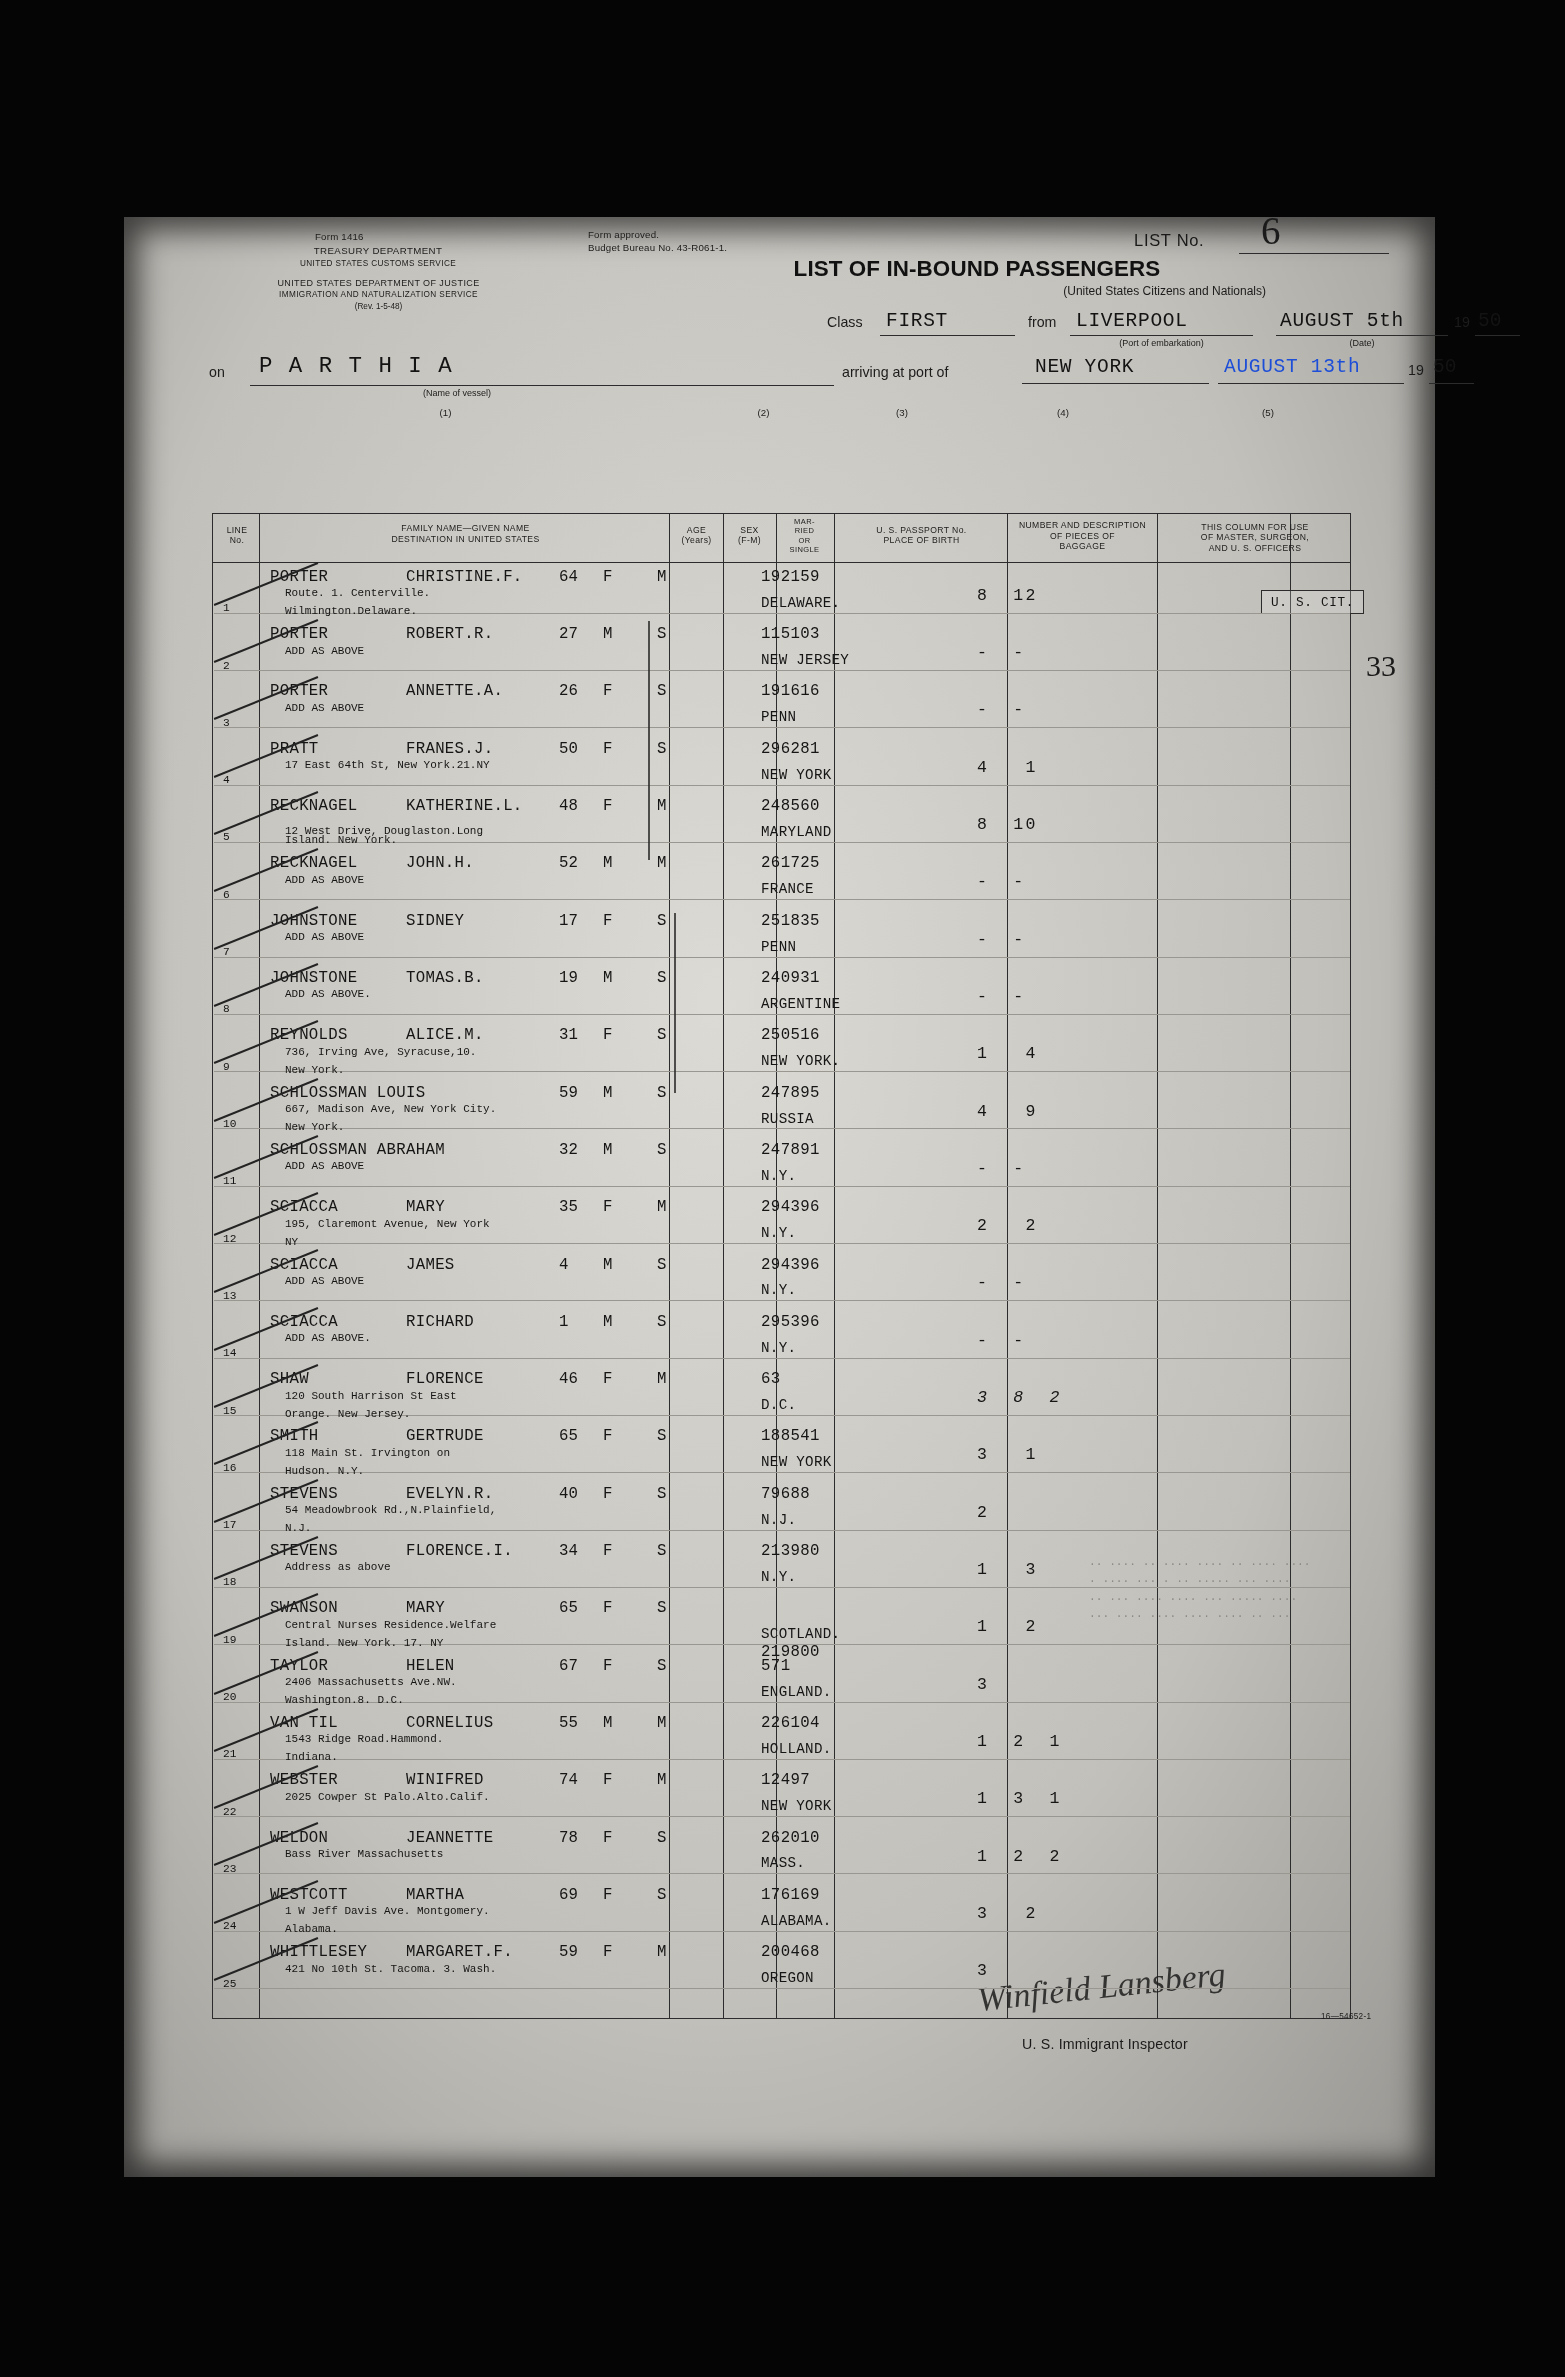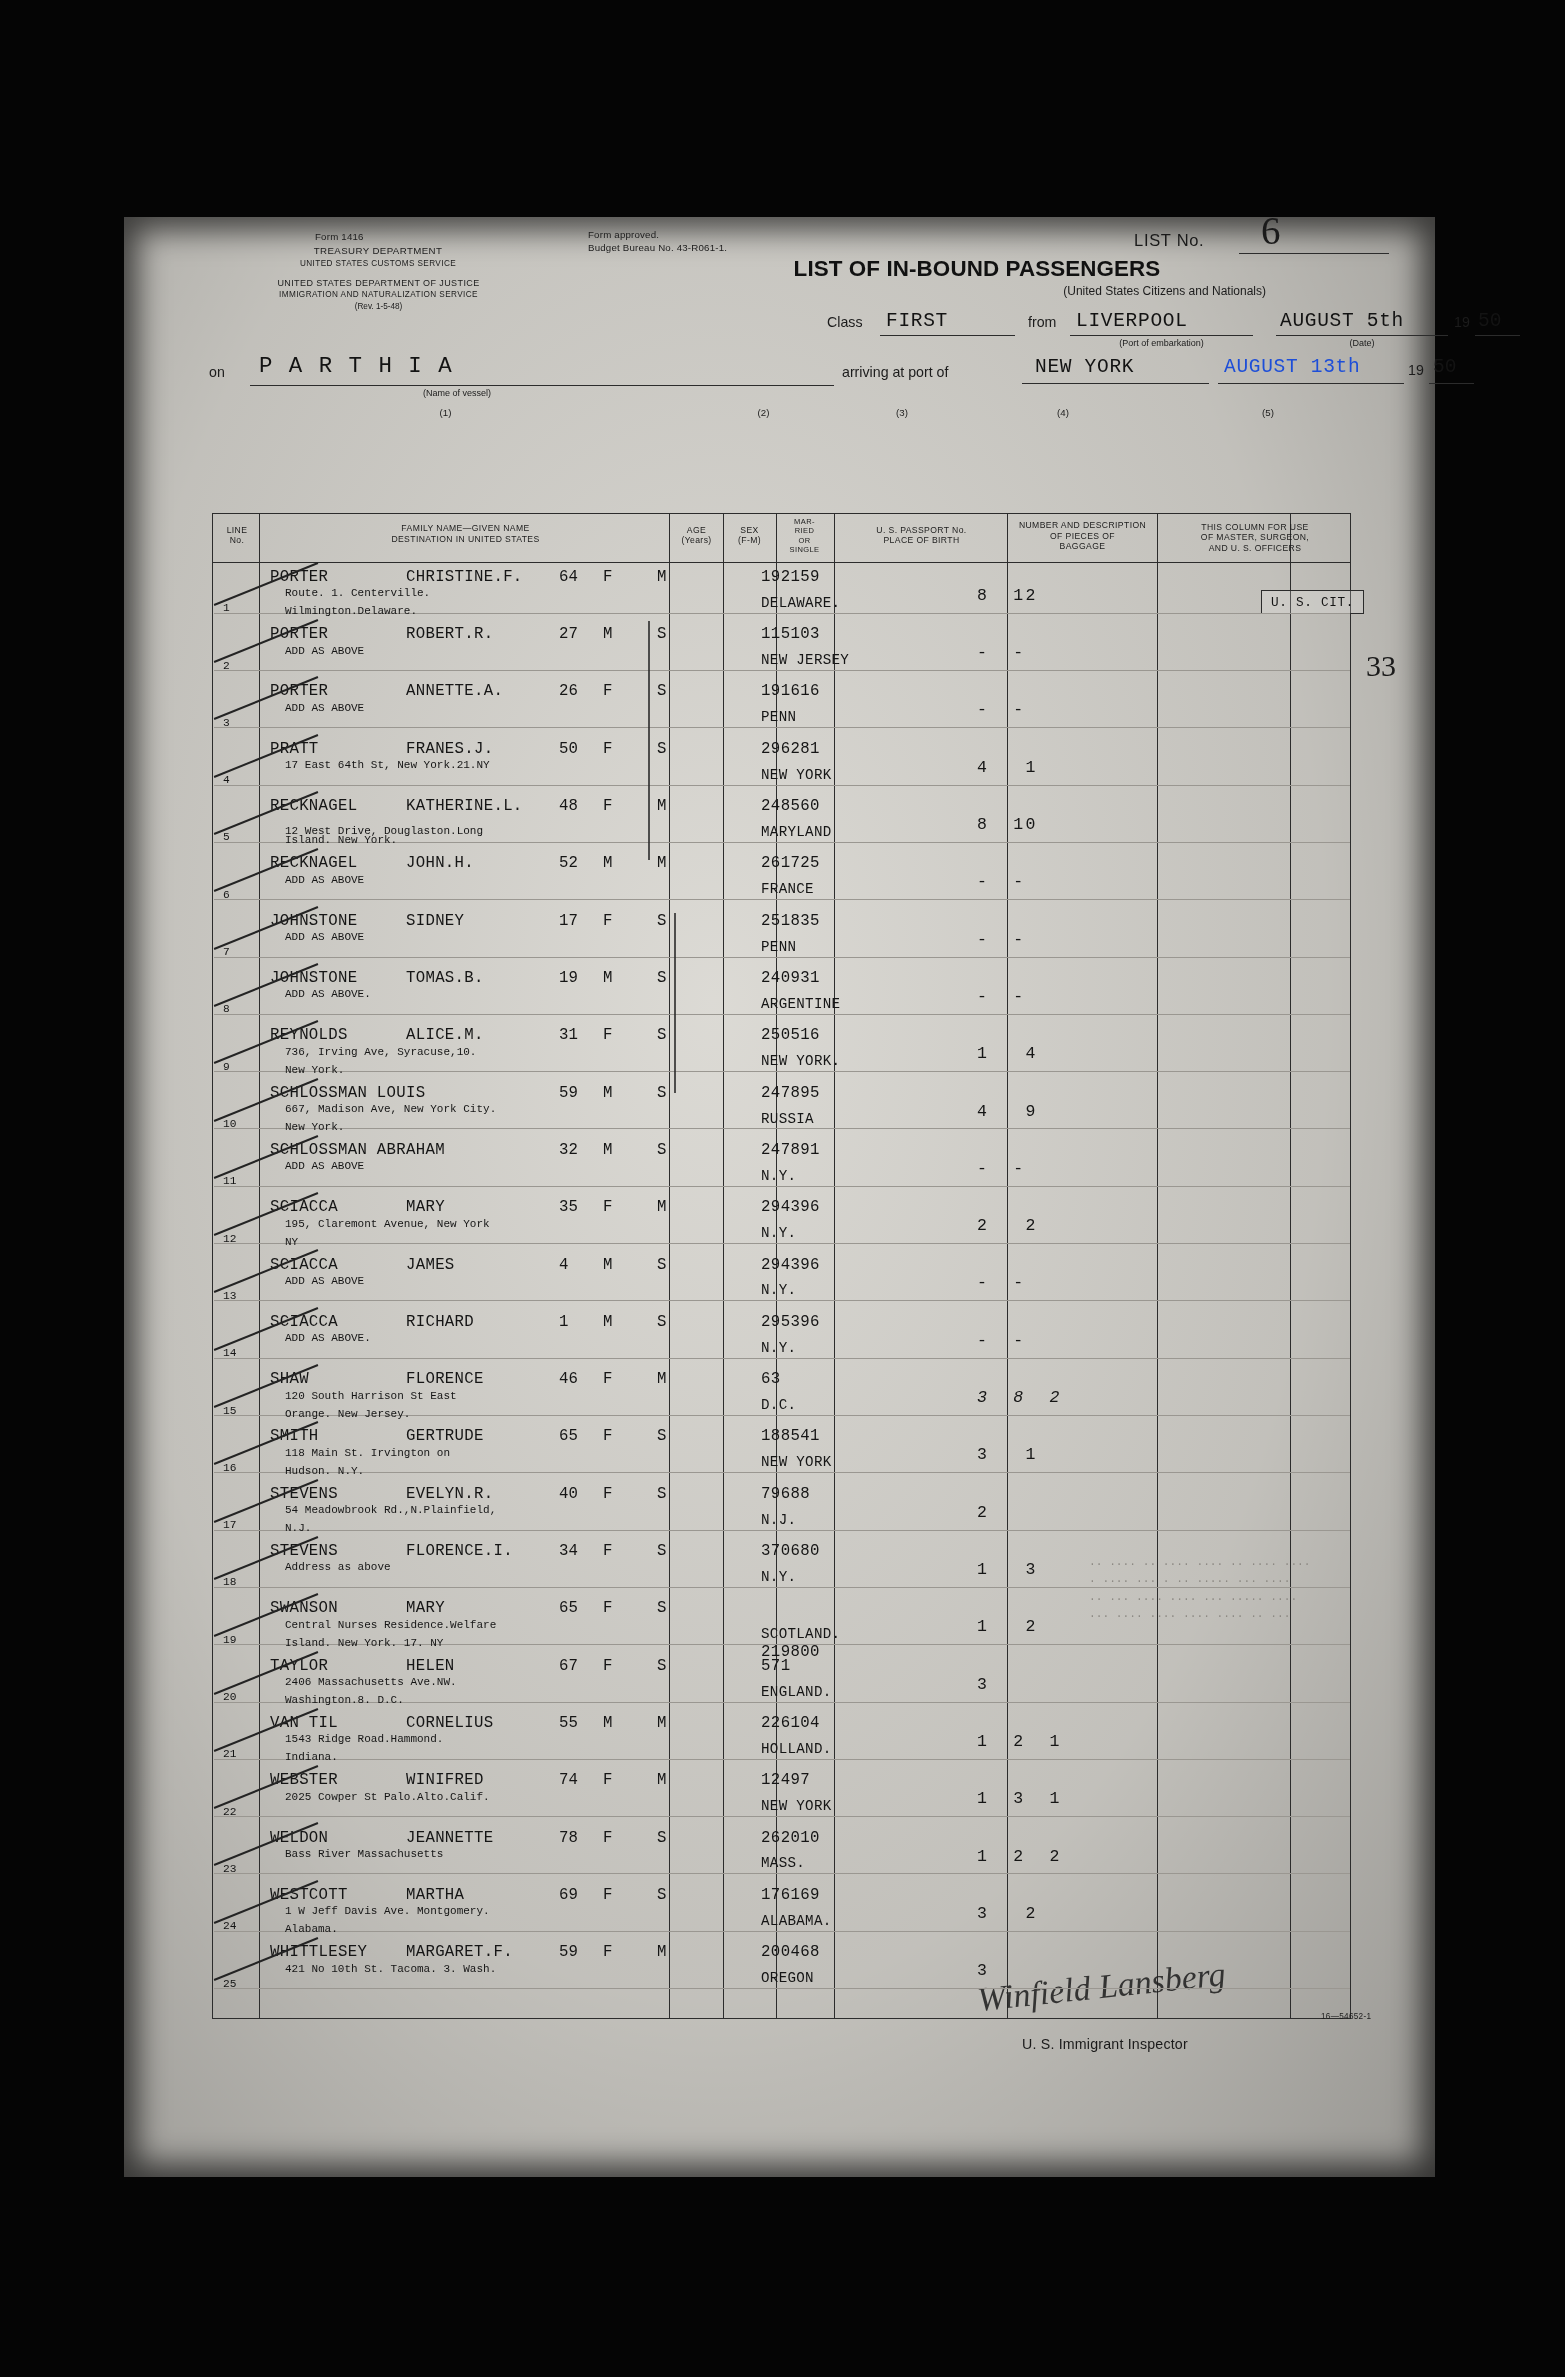--- a/index.html
+++ b/index.html
@@ -361,21 +361,21 @@
         <div class="cell pob" style="left: 637px; top: 1295px;">N.J.</div>
         <div class="cell bag" style="left: 853px; top: 1286px;">2</div>
         <div class="strike" style="left: 90px; top: 1304px; width: 112px; transform: rotate(-22deg);"></div>
         <div class="rowline" style="left: 90px; width: 1136px; top: 1370px;"></div>
         <div class="cell lineno" style="left: 99px; top: 1359px;;font-size:11.2px;">18</div>
         <div class="cell name" style="left: 146px; top: 1325px;">STEVENS       FLORENCE.I.</div>
         <div class="cell addr" style="left: 161px; top: 1344px;">Address as above</div>
         <div class="cell agev" style="left: 435px; top: 1325px;">34</div>
         <div class="cell agev" style="left: 479px; top: 1325px;">F</div>
         <div class="cell agev" style="left: 533px; top: 1325px;">S</div>
-        <div class="cell pp" style="left: 637px; top: 1325px;">370680</div>
+        <div class="cell pp" style="left: 637px; top: 1325px;">213980</div>
         <div class="cell pob" style="left: 637px; top: 1352px;">N.Y.</div>
         <div class="cell bag" style="left: 853px; top: 1343px;">1   3</div>
         <div class="strike" style="left: 90px; top: 1361px; width: 112px; transform: rotate(-22deg);"></div>
         <div class="rowline" style="left: 90px; width: 1136px; top: 1427px;"></div>
         <div class="cell lineno" style="left: 99px; top: 1417px;;font-size:11.2px;">19</div>
         <div class="cell name" style="left: 146px; top: 1382px;">SWANSON       MARY</div>
         <div class="cell addr" style="left: 161px; top: 1402px;">Central Nurses Residence.Welfare</div>
         <div class="cell addr" style="left: 161px; top: 1420px;">Island. New York. 17. NY</div>
         <div class="cell agev" style="left: 435px; top: 1382px;">65</div>
         <div class="cell agev" style="left: 479px; top: 1382px;">F</div>

